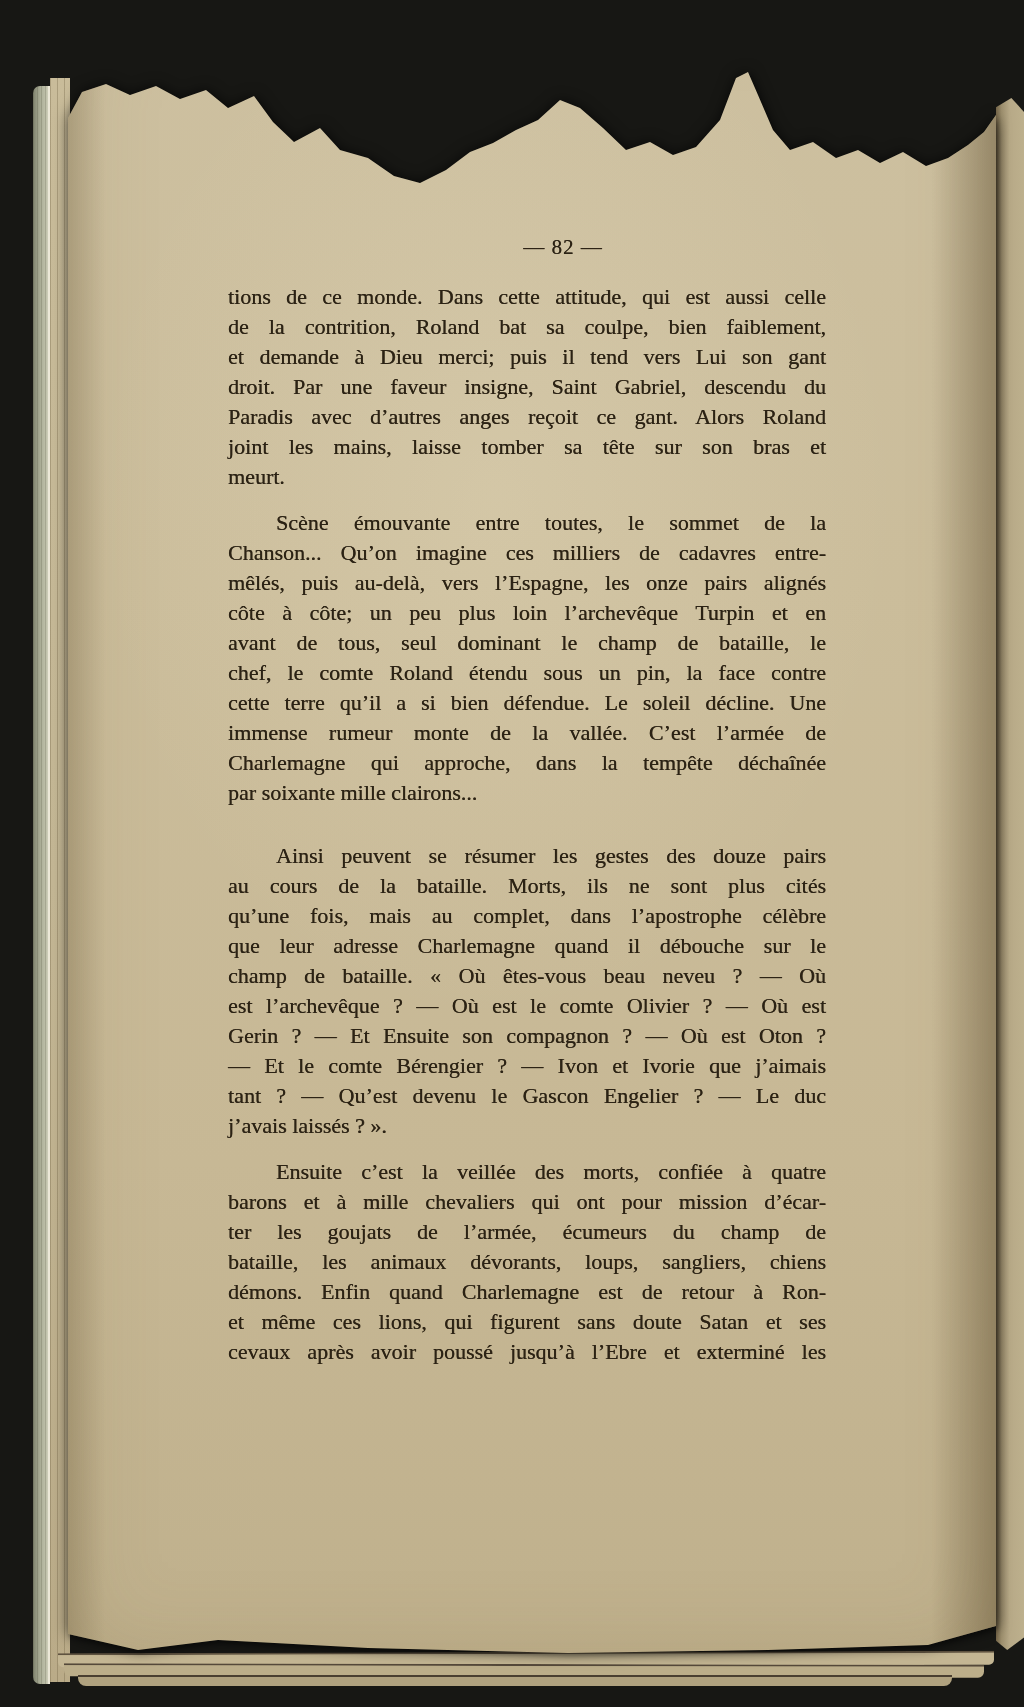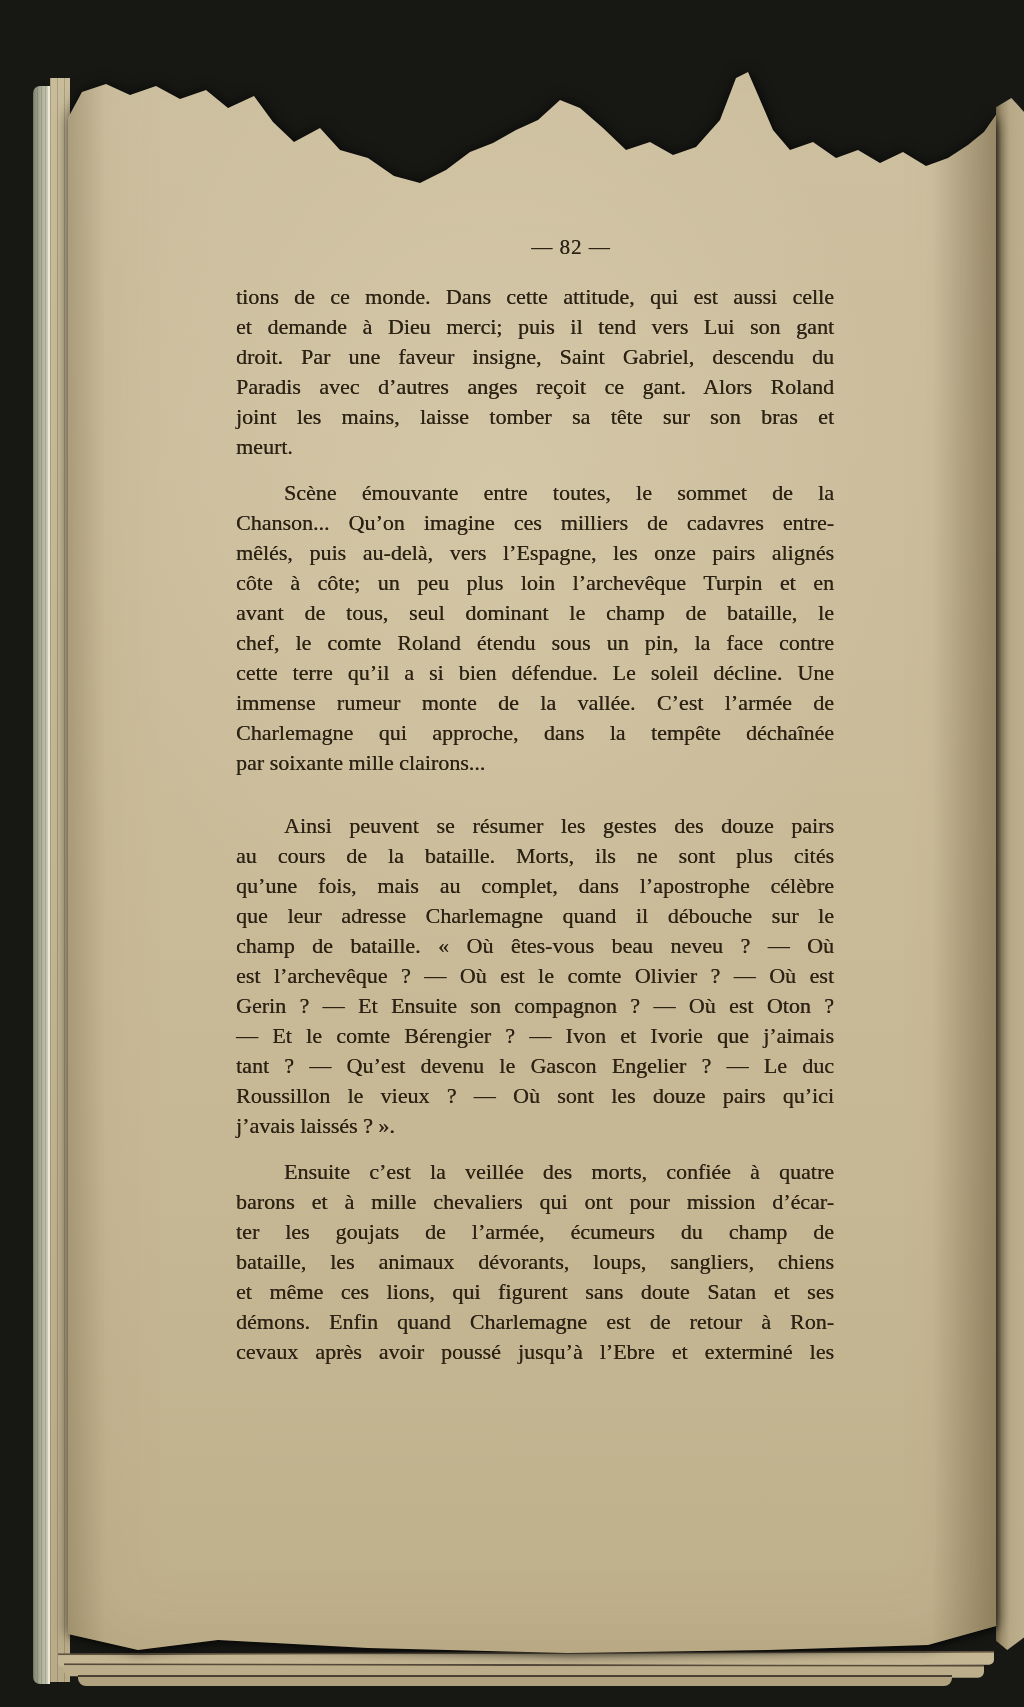--- a/index.html
+++ b/index.html
@@ -61,21 +61,21 @@
       690px 95px,705px 130px,722px 150px,745px 142px,768px 158px,790px 150px,
       812px 163px,835px 152px,858px 166px,880px 158px,900px 145px,916px 132px,
       928px 115px,
       928px 1626px,860px 1645px,700px 1650px,500px 1653px,300px 1648px,
       150px 1640px,70px 1650px,0px 1634px);
     box-shadow:inset 0 0 90px rgba(118,98,58,.22);
   }
 
   
   .text-block{
-    position:absolute;left:152px;top:232px;width:630px;
+    position:absolute;left:144px;top:232px;width:630px;
     color:#2b2214;
     font-size:22px;line-height:30px;
     text-shadow:.3px .3px .45px rgba(43,33,18,.8);
   }
   .page-number{
     height:30px;text-align:center;margin-bottom:20px;
     font-size:21px;letter-spacing:1px;transform:translateX(36px);
   }
   .para{margin:16px;}
   .para.gap{margin-top:33px;}
@@ -98,20 +98,21 @@
   <div class="next-page"></div>
 
   <div class="page-shadow">
     <div class="page">
       <div class="text-block">
 
         <div class="page-number">— 82 —</div>
 
         <div class="para">
           <div class="tl">tions de ce monde. Dans cette attitude, qui est aussi celle</div>
+          <div class="tl">de la contrition, Roland bat sa coulpe, bien faiblement,</div>
           <div class="tl">et demande à Dieu merci; puis il tend vers Lui son gant</div>
           <div class="tl">droit. Par une faveur insigne, Saint Gabriel, descendu du</div>
           <div class="tl">Paradis avec d’autres anges reçoit ce gant. Alors Roland</div>
           <div class="tl">joint les mains, laisse tomber sa tête sur son bras et</div>
           <div class="tl last">meurt.</div>
         </div>
 
         <div class="para">
           <div class="tl indent">Scène émouvante entre toutes, le sommet de la</div>
           <div class="tl">Chanson... Qu’on imagine ces milliers de cadavres entre-</div>
@@ -128,31 +129,30 @@
         <div class="para gap">
           <div class="tl indent">Ainsi peuvent se résumer les gestes des douze pairs</div>
           <div class="tl">au cours de la bataille.  Morts, ils ne sont plus cités</div>
           <div class="tl">qu’une fois, mais au complet, dans l’apostrophe célèbre</div>
           <div class="tl">que leur adresse Charlemagne quand il débouche sur le</div>
           <div class="tl">champ de bataille. « Où êtes-vous beau neveu ? — Où</div>
           <div class="tl">est l’archevêque ? — Où est le comte Olivier ? — Où est</div>
           <div class="tl">Gerin ? — Et Ensuite son compagnon ? — Où est Oton ?</div>
           <div class="tl">— Et le comte Bérengier ? — Ivon et Ivorie que j’aimais</div>
           <div class="tl">tant ? — Qu’est devenu le Gascon Engelier ? — Le duc</div>
-          <div class="tl">Roussillon le vieux ? — Où sont les douze pairs qu’ici</div>
           <div class="tl last">j’avais laissés ? ».</div>
         </div>
 
         <div class="para">
           <div class="tl indent">Ensuite c’est la veillée des morts, confiée à quatre</div>
           <div class="tl">barons et à mille chevaliers qui ont pour mission d’écar-</div>
           <div class="tl">ter les goujats de l’armée, écumeurs du champ de</div>
           <div class="tl">bataille, les animaux dévorants, loups, sangliers, chiens</div>
+          <div class="tl">démons. Enfin quand Charlemagne est de retour à Ron-</div>
           <div class="tl">et même ces lions, qui figurent sans doute Satan et ses</div>
-          <div class="tl">démons. Enfin quand Charlemagne est de retour à Ron-</div>
           <div class="tl">cevaux après avoir poussé jusqu’à l’Ebre et exterminé les</div>
         </div>
 
       </div>
     </div>
   </div>
 
 </div>
 
 </body></html>

